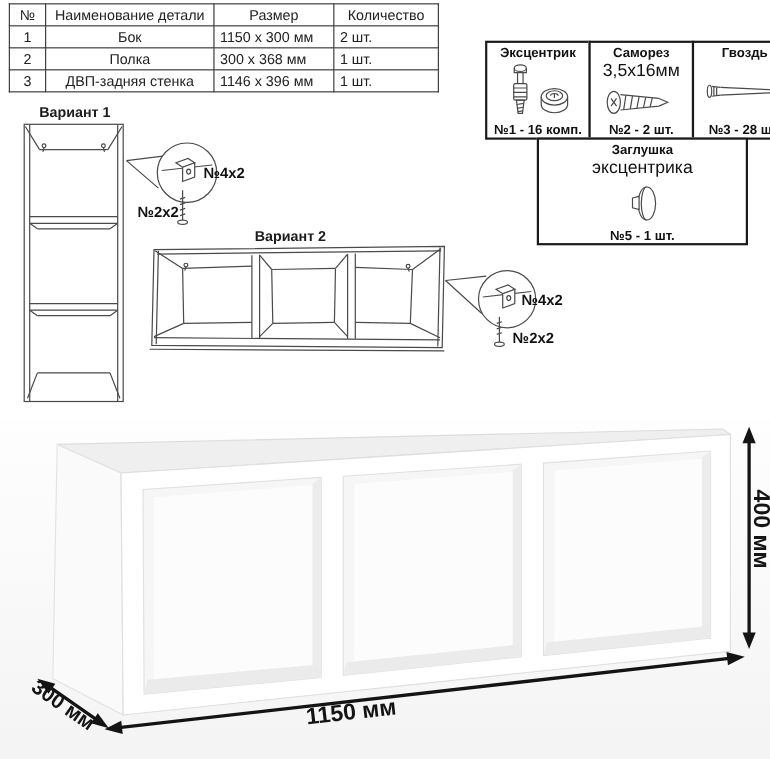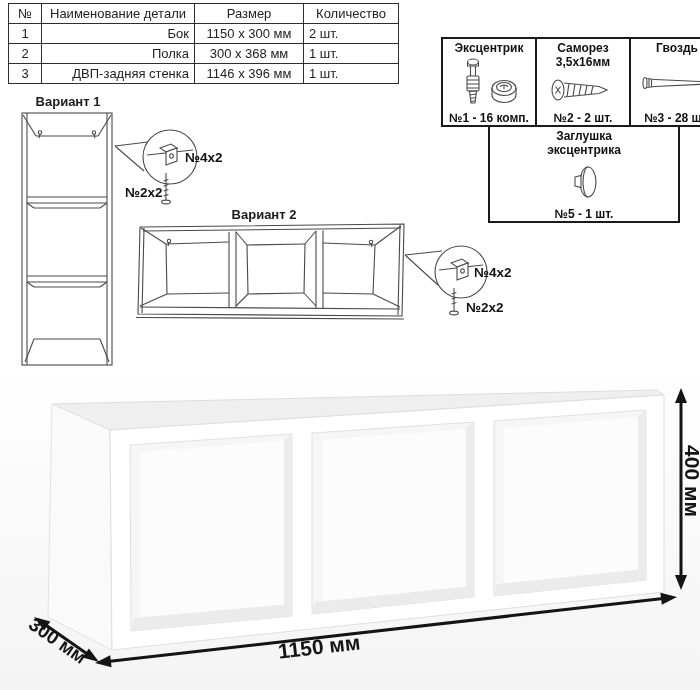--- a/index.html
+++ b/index.html
@@ -5,33 +5,33 @@
   html,body{margin:0;padding:0;background:#fff;}
   .page{position:relative;width:700px;height:690px;background:#ffffff;overflow:hidden;
         font-family:"Liberation Sans",sans-serif;color:#1c1c1c;}
 
   
   table.parts{position:absolute;left:8px;top:3px;border-collapse:collapse;background:#fff;}
   table.parts th,table.parts td{border:1.5px solid #2e2e2e;font-size:13px;line-height:1;
         padding:2px 5px;height:15px;white-space:nowrap;font-weight:normal;color:#222;}
   table.parts th{text-align:center;}
   .col-num{width:22px;text-align:center;}
-  .col-name{width:142px;text-align:right;}
-  .col-size{width:98px;text-align:center;}
+  .col-name{width:142px;text-align:center;}
+  .col-size{width:98px;}
   .col-qty{width:84px;text-align:left;}
 
   
   .hw-row{position:absolute;display:flex;margin-left:32px;}
   .hw-row1{left:409px;top:37px;width:284px;height:90px;}
   .hw-row2{left:456px;top:125px;width:192px;height:98px;}
   .hw-cell{flex:1 1 0;border:2px solid #1a1a1a;background:#fff;box-sizing:border-box;
            display:flex;flex-direction:column;align-items:center;}
   .hw-cell + .hw-cell{margin-left:-2px;}
   .hw-title{font-size:12px;font-weight:bold;line-height:1.15;text-align:center;padding-top:3px;color:#111;}
-  .hw-title2{font-size:12px;font-weight:bold;line-height:1.15;text-align:left;color:#111;}
+  .hw-title2{font-size:16px;font-weight:normal;line-height:1.15;text-align:left;color:#111;}
   .hw-icon{flex:1 1 auto;display:flex;align-items:center;justify-content:center;width:100%;}
   .hw-count{font-size:12px;font-weight:bold;padding-bottom:0;text-align:center;color:#111;}
 
   
   .lineart{stroke:#4a4a4a;stroke-width:1.1;fill:none;}
   .t-title{font:bold 13px "Liberation Sans",sans-serif;fill:#1c1c1c;}
   .t-callout{font:bold 13.5px "Liberation Sans",sans-serif;fill:#111;}
   .t-dim{font:bold 21px "Liberation Sans",sans-serif;fill:#141414;}
   .t-dim-s{font:bold 19px "Liberation Sans",sans-serif;fill:#141414;}
   .arrow{stroke:#141414;stroke-width:3;fill:none;}

